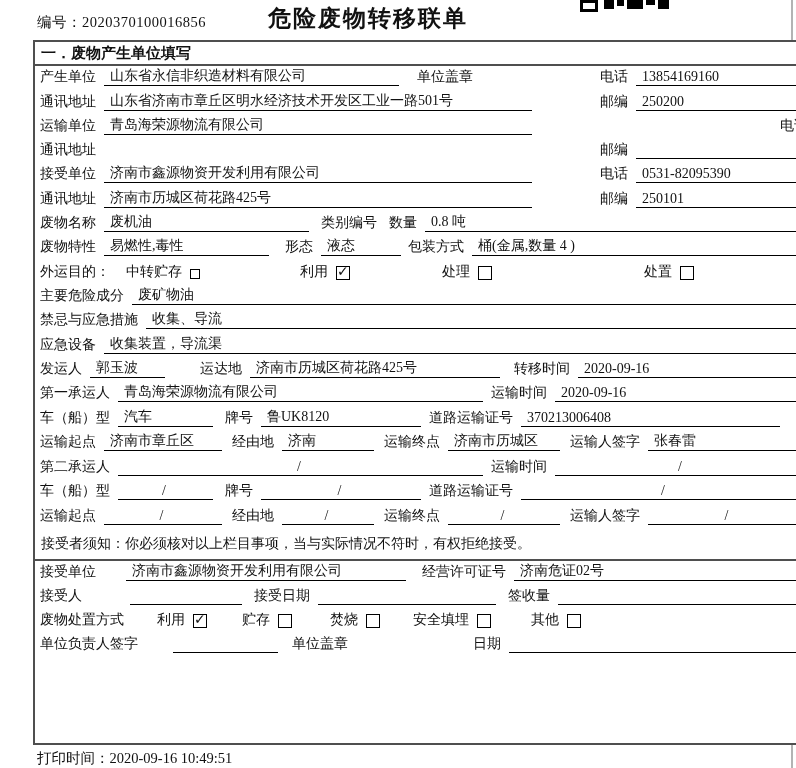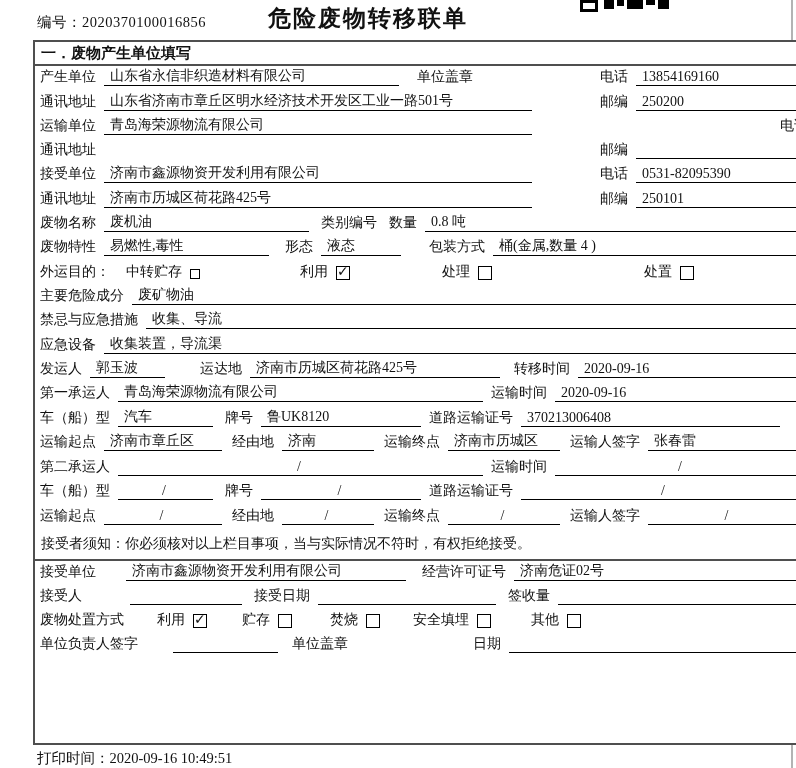--- a/index.html
+++ b/index.html
@@ -109,21 +109,21 @@
       <span class="lbl" style="margin-left:12px">类别编号</span>
       <span class="lbl" style="margin-left:12px">数量</span>
       <span class="fld grow">0.8 吨</span>
     </div>
 
     <div class="row">
       <span class="lbl">废物特性</span>
       <span class="fld" style="width:165px">易燃性,毒性</span>
       <span class="lbl" style="margin-left:16px">形态</span>
       <span class="fld" style="width:80px">液态</span>
-      <span class="lbl" style="margin-left:28px">包装方式</span>
+      <span class="lbl" style="margin-left:7px">包装方式</span>
       <span class="fld grow">桶(金属,数量 4 )</span>
     </div>
 
     <div class="row">
       <span class="lbl">外运目的：</span>
       <span class="cbg" style="margin-left:16px">
         <span class="lbl">中转贮存</span>
         <span class="cb sm"></span>
       </span>
       <span class="cbg" style="margin-left:100px">

